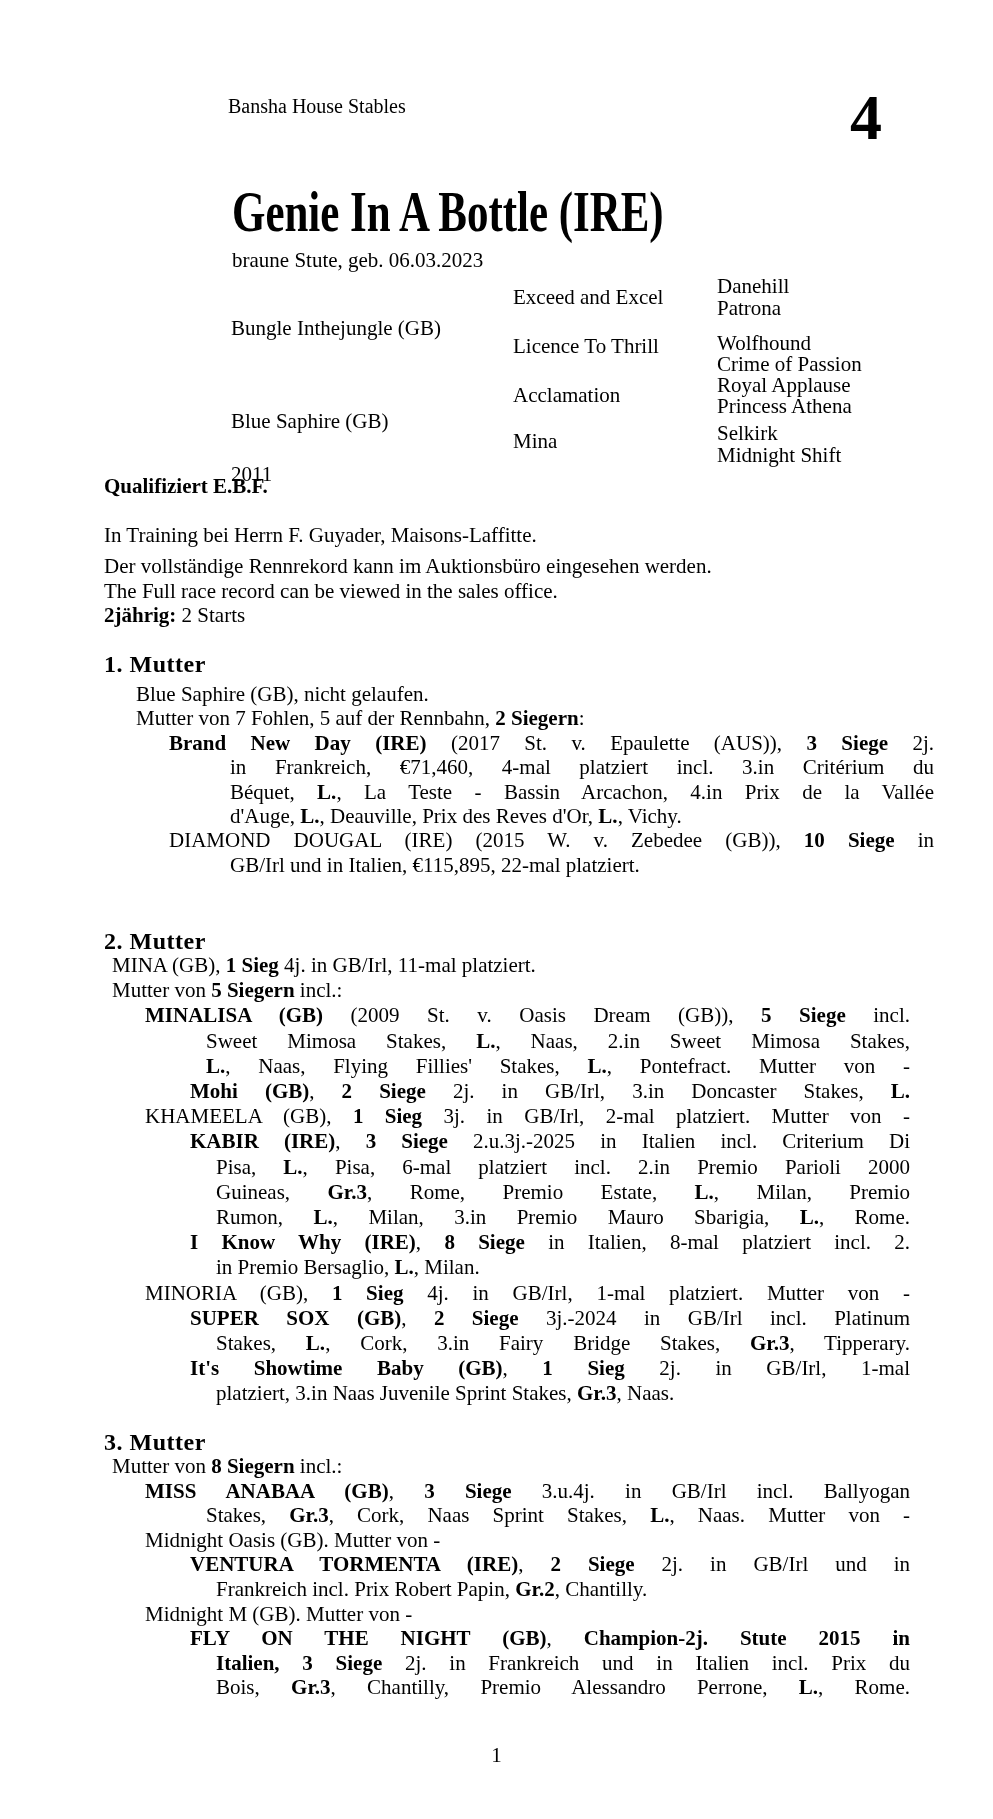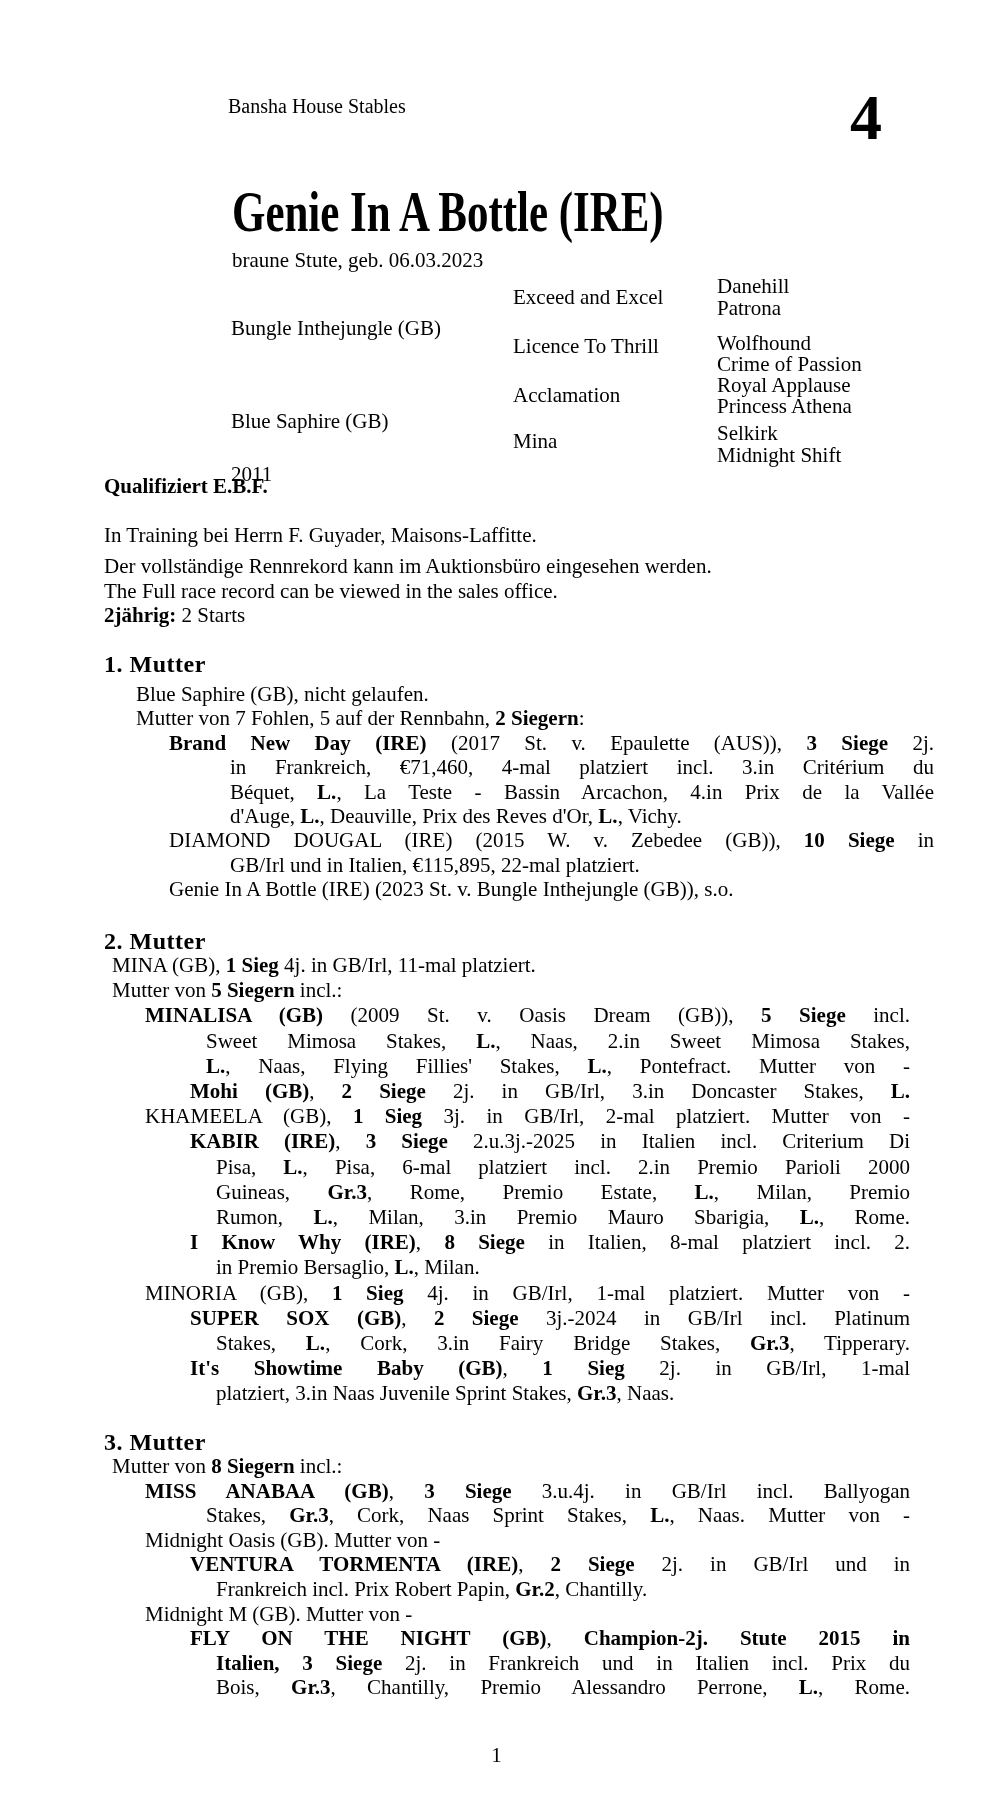--- a/index.html
+++ b/index.html
@@ -71,21 +71,20 @@
       <div class="sec-heading" style="top: 651px;">1. Mutter</div>
       <div class="sec-lines" style="top: 682px; line-height: 24.4px; margin-left: 24px;">
         <div class="tl i-m"><span>Blue Saphire (GB), nicht gelaufen.</span></div>
         <div class="tl i-m"><span>Mutter von 7 Fohlen, 5 auf der Rennbahn, </span><span class="b">2 Siegern</span><span>:</span></div>
         <div class="tl i-a just"><span class="b">Brand New Day (IRE)</span><span> (2017 St. v. Epaulette (AUS)), </span><span class="b">3 Siege</span><span> 2j.</span></div>
         <div class="tl i-ca just"><span>in Frankreich, €71,460, 4-mal platziert incl. 3.in Critérium du</span></div>
         <div class="tl i-ca just"><span>Béquet, </span><span class="b">L.</span><span>, La Teste - Bassin Arcachon, 4.in Prix de la Vallée</span></div>
         <div class="tl i-ca"><span>d'Auge, </span><span class="b">L.</span><span>, Deauville, Prix des Reves d'Or, </span><span class="b">L.</span><span>, Vichy.</span></div>
         <div class="tl i-a just"><span>DIAMOND DOUGAL (IRE) (2015 W. v. Zebedee (GB)), </span><span class="b">10 Siege</span><span> in</span></div>
         <div class="tl i-ca"><span>GB/Irl und in Italien, €115,895, 22-mal platziert.</span></div>
-        <div class="tl i-a"><span>Genie In A Bottle (IRE) (2023 St. v. Bungle Inthejungle (GB)), s.o.</span></div>
       </div>
       <div class="sec-heading" style="top: 928px;">2. Mutter</div>
       <div class="sec-lines" style="top: 953px; line-height: 25.2px;">
         <div class="tl i-m"><span>MINA (GB), </span><span class="b">1 Sieg</span><span> 4j. in GB/Irl, 11-mal platziert.</span></div>
         <div class="tl i-m"><span>Mutter von </span><span class="b">5 Siegern</span><span> incl.:</span></div>
         <div class="tl i-a just"><span class="b">MINALISA (GB)</span><span> (2009 St. v. Oasis Dream (GB)), </span><span class="b">5 Siege</span><span> incl.</span></div>
         <div class="tl i-ca just"><span>Sweet Mimosa Stakes, </span><span class="b">L.</span><span>, Naas, 2.in Sweet Mimosa Stakes,</span></div>
         <div class="tl i-ca just"><span class="b">L.</span><span>, Naas, Flying Fillies' Stakes, </span><span class="b">L.</span><span>, Pontefract. Mutter von -</span></div>
         <div class="tl i-b just"><span class="b">Mohi (GB)</span><span>, </span><span class="b">2 Siege</span><span> 2j. in GB/Irl, 3.in Doncaster Stakes, </span><span class="b">L.</span></div>
         <div class="tl i-a just"><span>KHAMEELA (GB), </span><span class="b">1 Sieg</span><span> 3j. in GB/Irl, 2-mal platziert. Mutter von -</span></div>

